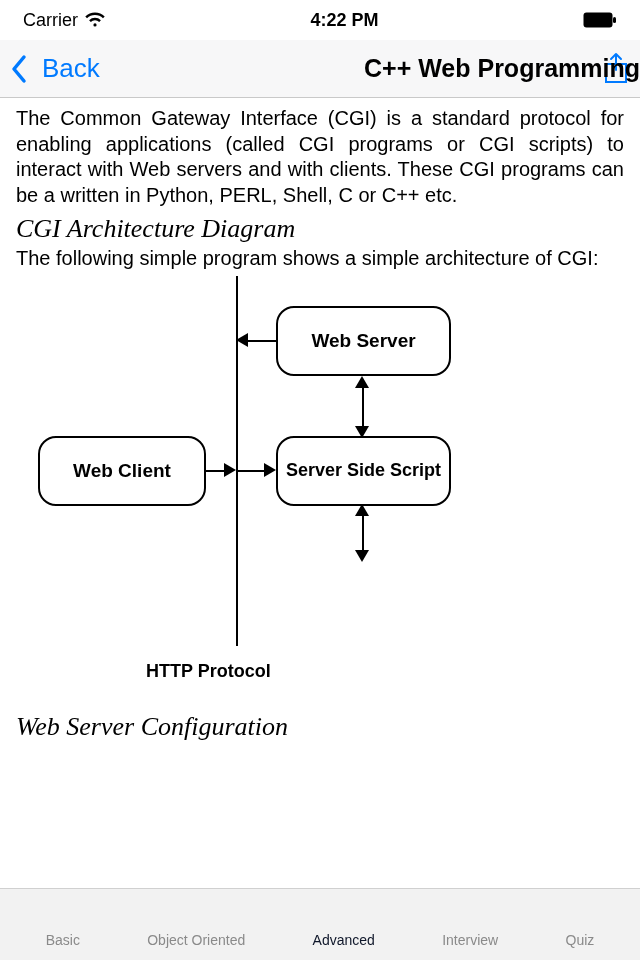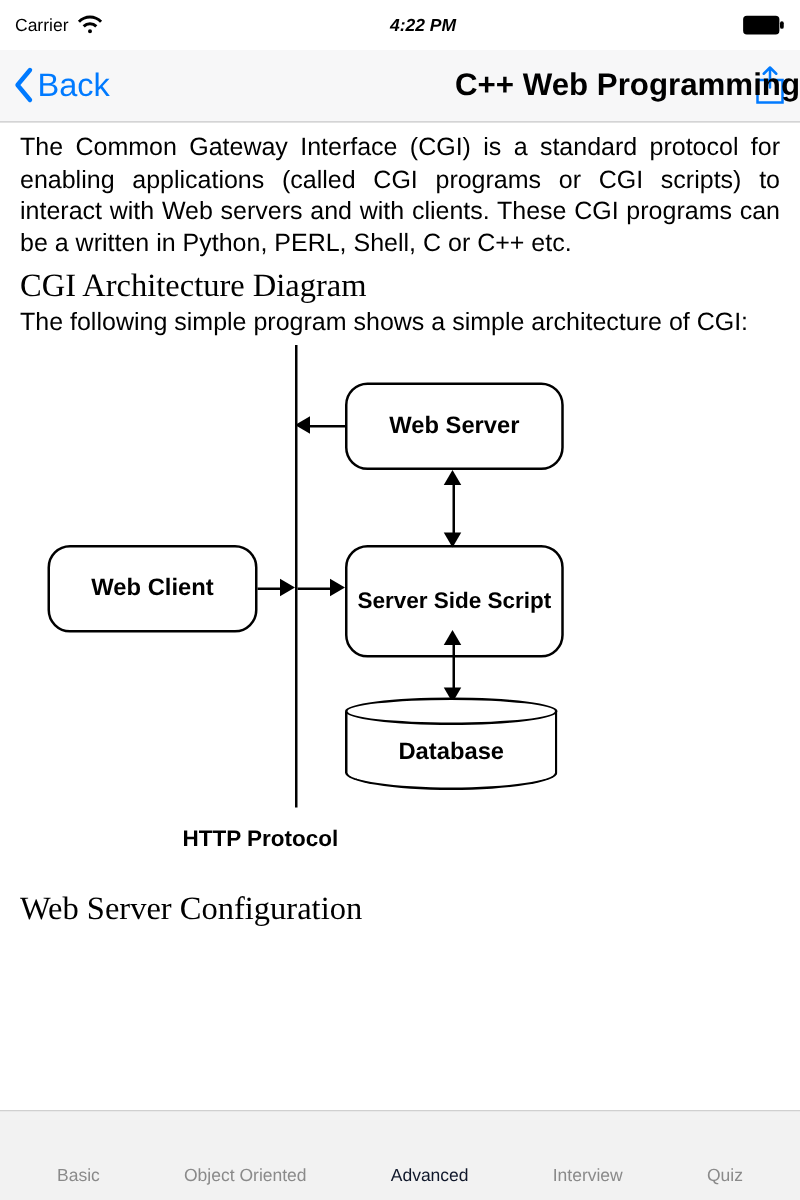--- a/index.html
+++ b/index.html
@@ -1,44 +1,44 @@
 <!DOCTYPE html>
 <html><head>
 <meta charset="utf-8">
 <style>
 * { margin: 0; padding: 0; box-sizing: border-box; }
 html, body { width: 640px; height: 960px; font-family: -apple-system, "Helvetica Neue", Arial, sans-serif; background: #fff; overflow: hidden; }
 
 
-.status-bar { height: 40px; display: flex; align-items: center; justify-content: space-between; padding: 0 12px; font-size: 14px; font-weight: 500; }
+.status-bar { height: 40px; display: flex; align-items: center; justify-content: space-between; padding: 0 23px; font-size: 18px; font-weight: 500; }
 .status-left { display: flex; align-items: center; gap: 6px; }
-.status-center { font-weight: 600; font-style: italic; }
+.status-center { font-weight: 600; }
 .status-right { display: flex; align-items: center; }
 .wifi-icon svg, .battery-icon svg { display: block; }
 
 
 .nav-bar { height: 58px; background: #f7f7f8; border-bottom: 1px solid #c9c9c9; display: flex; align-items: center; padding: 0 10px; position: relative; }
-.back-btn { display: flex; align-items: flex-start; color: #007aff; font-size: 26px; gap: 2px; cursor: pointer; }
+.back-btn { display: flex; align-items: center; color: #007aff; font-size: 26px; gap: 14px; cursor: pointer; }
 .back-chevron svg { display: block; }
 .nav-title { position: absolute; left: 0; right: 0; text-align: right; font-size: 25px; font-weight: 700; pointer-events: none; }
 .share-btn { margin-left: auto; cursor: pointer; color: #007aff; }
 .share-btn svg { display: block; }
 
 
 .content { padding: 8px 16px 0 16px; height: 790px; overflow: hidden; }
 .para { font-size: 20px; line-height: 1.28; text-align: justify; text-justify: inter-word; }
-.h2 { font-size: 26px; font-weight: 400; margin-top: 6px; margin-bottom: 2px; font-family: Georgia, "Times New Roman", serif; }
+.h2 { font-size: 26px; font-weight: 400; margin-top: 6px; margin-bottom: 2px; font-family: Georgia, "Times New Roman", serif; font-style: italic; }
 
 
 .diagram { position: relative; width: 608px; height: 430px; margin: 4px auto 0; }
 .vline { position: absolute; left: 220px; top: 0; width: 0; height: 370px; border-left: 2px solid #000; }
 .d-box { position: absolute; border: 2px solid #000; border-radius: 18px; background: #fff; display: flex; align-items: center; justify-content: center; font-weight: 700; font-family: "Segoe UI", Arial, sans-serif; }
 .d-webserver { left: 260px; top: 30px; width: 175px; height: 70px; font-size: 19px; }
 .d-webclient { left: 22px; top: 160px; width: 168px; height: 70px; font-size: 19px; }
-.d-script { left: 260px; top: 160px; width: 175px; height: 90px; font-size: 18px; }
+.d-script { left: 260px; top: 160px; width: 175px; height: 70px; font-size: 18px; }
 .d-db { position: absolute; left: 260px; top: 282px; width: 170px; height: 74px; }
 .d-db-top { position: absolute; top: 0; left: 0; width: 170px; height: 22px; border: 2px solid #000; border-radius: 50%; background: #fff; z-index: 2; }
 .d-db-body { position: absolute; top: 11px; left: 0; width: 170px; height: 63px; border-left: 2px solid #000; border-right: 2px solid #000; border-bottom: 2px solid #000; border-bottom-left-radius: 85px 14px; border-bottom-right-radius: 85px 14px; background: #fff; display: flex; align-items: center; justify-content: center; font-weight: 700; font-size: 19px; padding-top: 6px; }
 
 .arrow { position: absolute; }
 .arrow-line-h { position: absolute; height: 0; border-top: 2px solid #000; }
 .arrow-line-v { position: absolute; width: 0; border-left: 2px solid #000; }
 .arrow-head { position: absolute; width: 0; height: 0; }
 .ah-right { border-top: 7px solid transparent; border-bottom: 7px solid transparent; border-left: 12px solid #000; }
 .ah-left  { border-top: 7px solid transparent; border-bottom: 7px solid transparent; border-right: 12px solid #000; }
@@ -100,24 +100,20 @@
   <h2 class="h2">CGI Architecture Diagram</h2>
   <p class="para">The following simple program shows a simple architecture of CGI:</p>
 
   <div class="diagram">
     <div class="vline"></div>
 
     <div class="d-box d-webserver">Web Server</div>
     <div class="d-box d-webclient">Web Client</div>
     <div class="d-box d-script">Server Side Script</div>
 
-    <div class="d-db">
-      <div class="d-db-top"></div>
-      <div class="d-db-body">Database</div>
-    </div>
 
     <div class="arrow">
       <div class="arrow-line-h" style="left:232px; top:64px; width:28px;"></div>
       <div class="arrow-head ah-left" style="left:220px; top:57px;"></div>
     </div>
 
     <div class="arrow">
       <div class="arrow-line-h" style="left:190px; top:194px; width:20px;"></div>
       <div class="arrow-head ah-right" style="left:208px; top:187px;"></div>
     </div>

